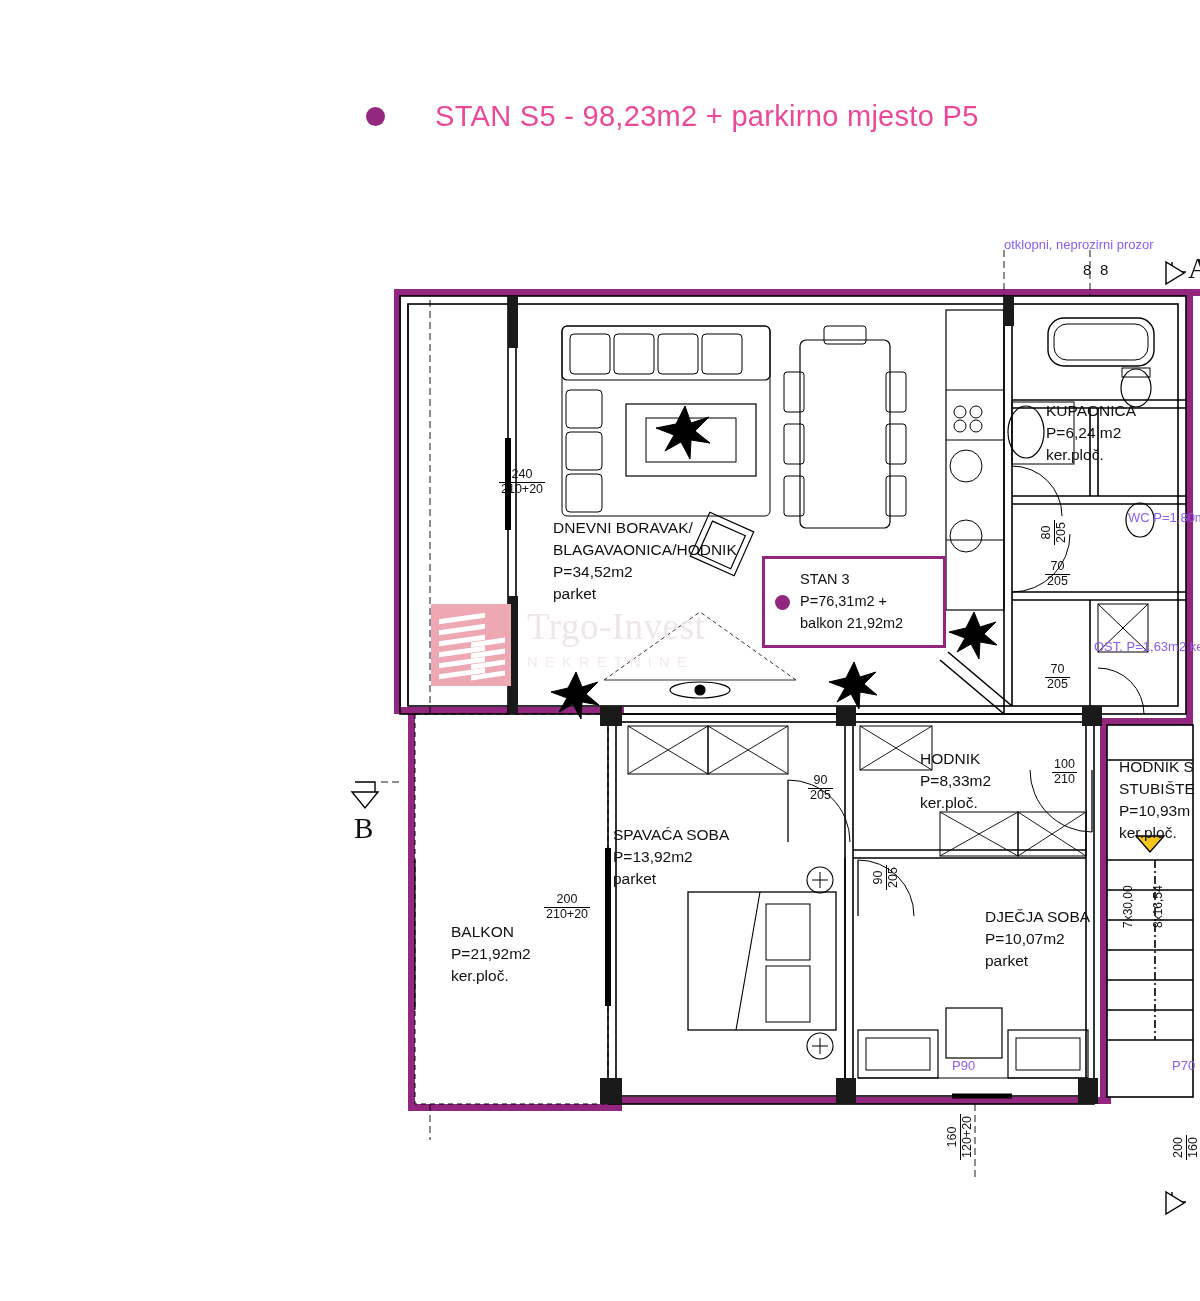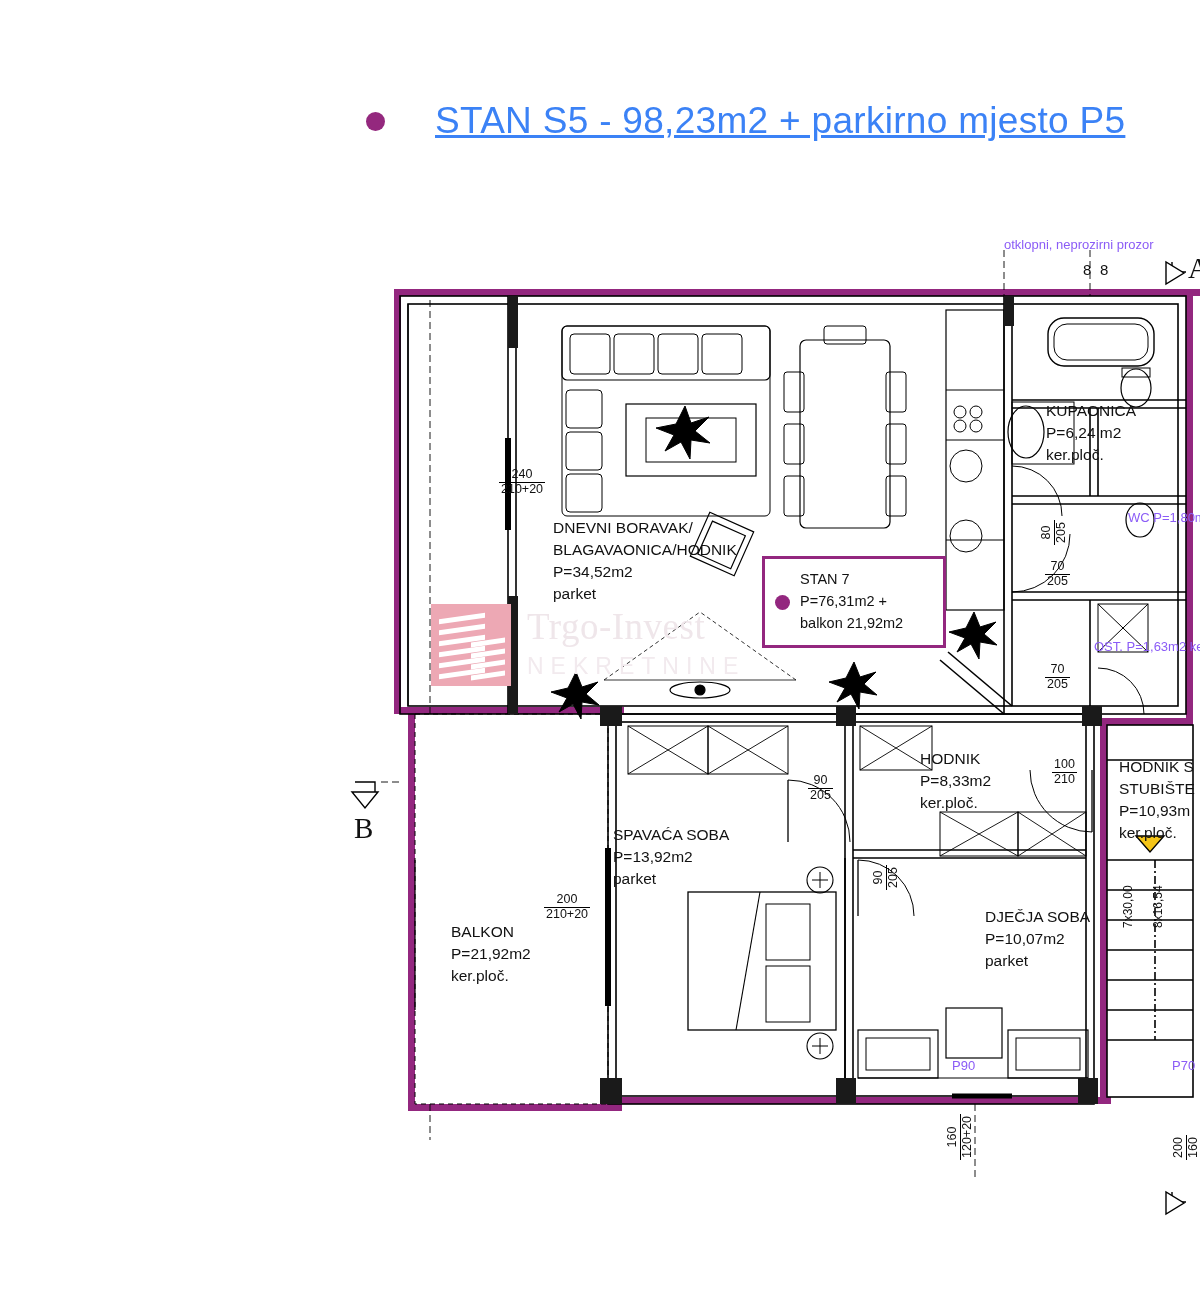--- a/index.html
+++ b/index.html
@@ -23,25 +23,24 @@
     display: flex;
     align-items: center;
     gap: 50px;
   }
   .title-bullet {
     width: 19px; height: 19px;
     border-radius: 50%;
     background: #94287e;
   }
   .title-text {
-    font-size: 37px;
-    color: #3b82f6;
+    font-size: 29px;
+    color: #ec4899;
     letter-spacing: 0.3px;
     white-space: nowrap;
-    text-decoration: underline;
   }
 
   
   .plan { position: absolute; left: 0; top: 0; width: 1200px; height: 1301px; }
   .wallblk {         
     position: absolute;
     background: #1a1a1a;
   }
   .magenta {         
     position: absolute;
@@ -131,21 +130,21 @@
   .wm-txt { padding-top: 4px; }
   .wm-name {
     font-family: "Liberation Serif", serif;
     font-size: 37px;
     color: #efe6ea;
     line-height: 1;
     letter-spacing: 0.5px;
   }
   .wm-sub {
     font-family: "Liberation Sans", sans-serif;
-    font-size: 23px;
+    font-size: 15px;
     color: #f2eaee;
     letter-spacing: 7px;
     margin-top: 8px;
   }
 
   
   .sect { position: absolute; }
   .sect .letter {
     font-family: "Liberation Serif", serif;
     font-size: 29px;
@@ -516,20 +515,20 @@
       </div>
       <div class="wm-txt">
         <div class="wm-name">Trgo-Invest</div>
         <div class="wm-sub">NEKRETNINE</div>
       </div>
     </div>
 
     <div class="stanbox">
       <span class="dot"></span>
       <span class="txt">
-        <span style="display:block;">STAN 7</span>
+        <span style="display:block;">STAN 3</span>
         <span style="display:block;">P=76,31m2 +</span>
         <span style="display:block;">balkon 21,92m2</span>
       </span>
     </div>
 
   </div>
 </div>
 
 </body></html>

